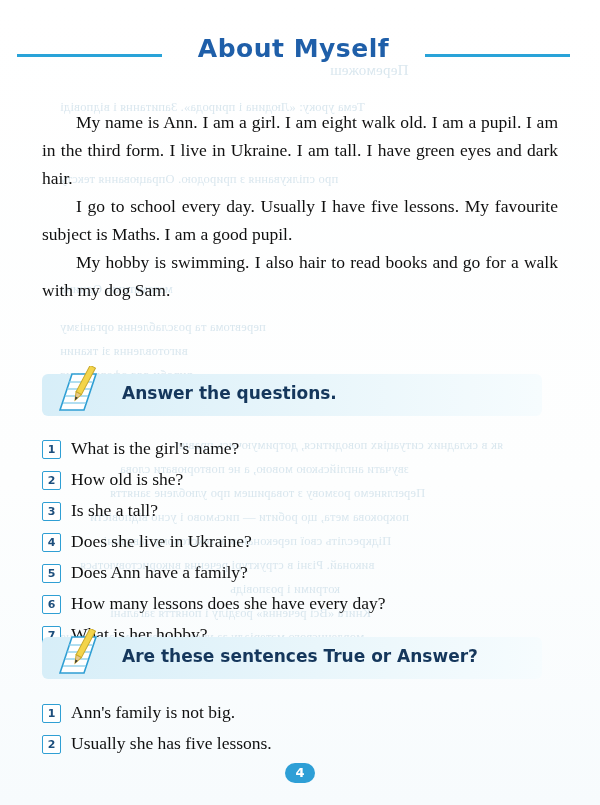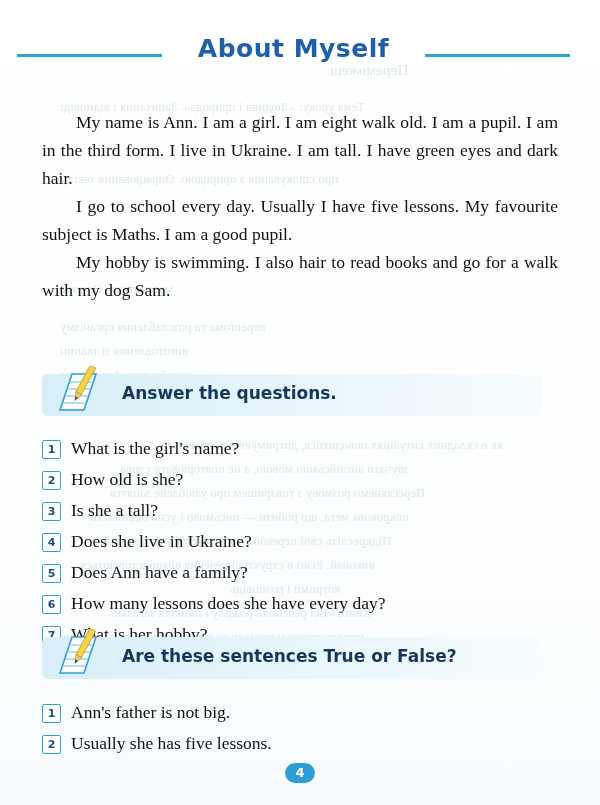--- a/index.html
+++ b/index.html
@@ -251,27 +251,27 @@
       <line x1="13" y1="16" x2="36" y2="16" stroke="#7ec9e8" stroke-width="1.2"></line>
       <line x1="11" y1="23" x2="34" y2="23" stroke="#7ec9e8" stroke-width="1.2"></line>
       <line x1="9" y1="30" x2="32" y2="30" stroke="#7ec9e8" stroke-width="1.2"></line>
       <line x1="7" y1="37" x2="30" y2="37" stroke="#7ec9e8" stroke-width="1.2"></line>
       <g transform="rotate(28 34 6)">
         <rect x="31" y="0" width="6" height="30" fill="#f3d44a" stroke="#c9a92c" stroke-width="1"></rect>
         <polygon points="31,30 37,30 34,38" fill="#e8c98f" stroke="#c9a92c" stroke-width="1"></polygon>
         <polygon points="32.6,34.5 35.4,34.5 34,38" fill="#333333"></polygon>
       </g>
     </svg>
-    <div class="banner-label">Are these sentences True or False?</div>
+    <div class="banner-label">Are these sentences True or Answer?</div>
   </div>
 
   <div class="qlist" style="top:700px;">
     <div class="qitem">
       <div class="qnum">1</div>
-      <div class="qtext">Ann's father is not big.</div>
+      <div class="qtext">Ann's family is not big.</div>
     </div>
     <div class="qitem">
       <div class="qnum">2</div>
       <div class="qtext">Usually she has five lessons.</div>
     </div>
   </div>
 
   <div class="pagenum">4</div>
 
 </div>

